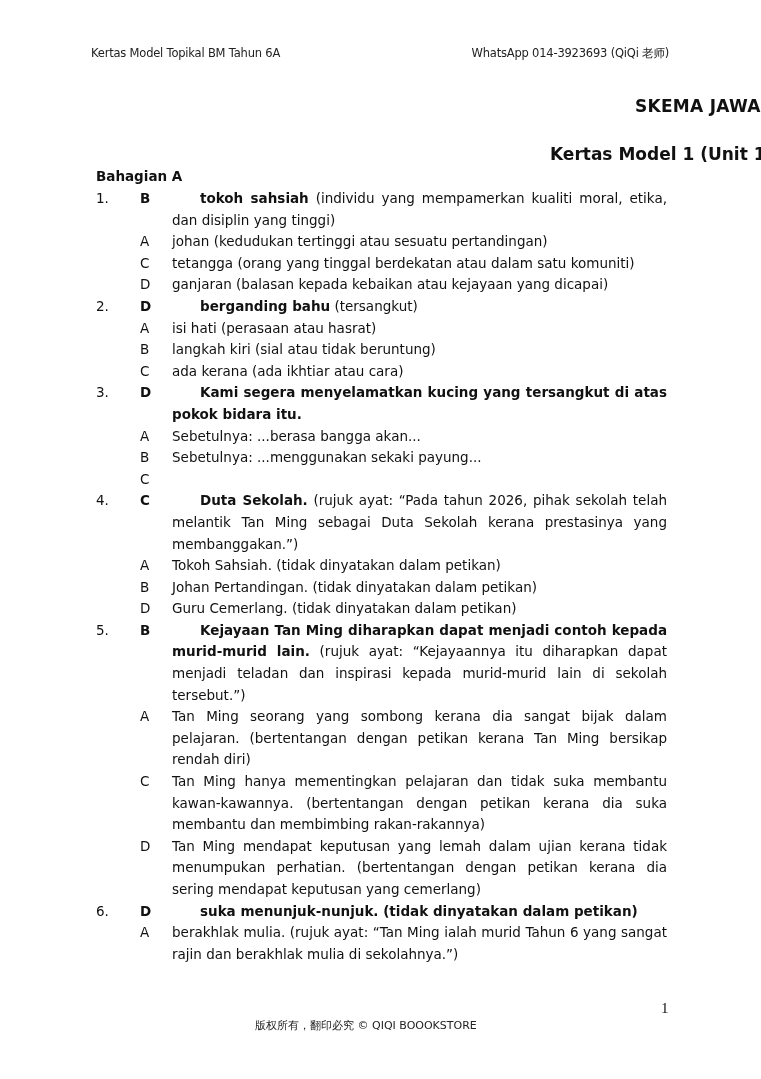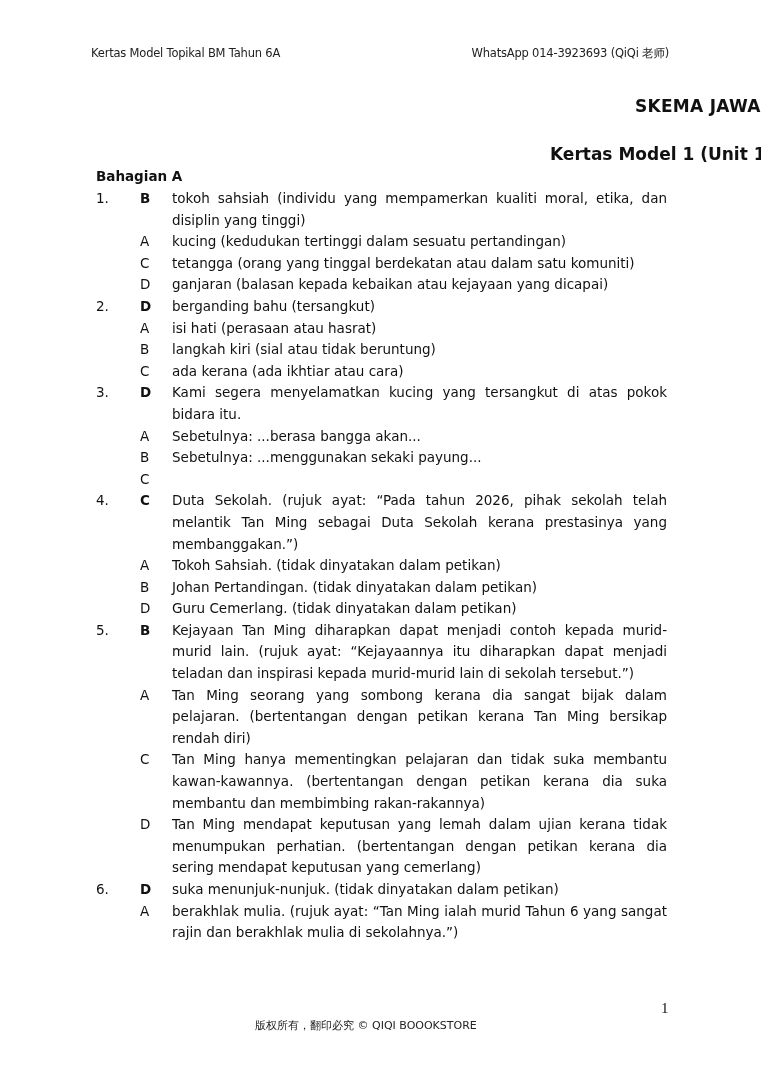--- a/index.html
+++ b/index.html
@@ -11,21 +11,21 @@
   .title { position: absolute; left: 0; width: 761px; text-align: right; font-family: "DejaVu Sans", sans-serif; font-weight: bold; color: #111; margin-left: 39px; }
   .title-main { top: 96px; font-size: 17px; letter-spacing: 0.3px; }
   .title-sub { top: 144px; font-size: 17px; }
   .section { position: absolute; left: 96px; top: 168px; font-family: "DejaVu Sans", sans-serif; font-weight: bold; font-size: 13.5px; }
   .content { position: absolute; left: 96px; top: 188px; width: 571px; font-family: "DejaVu Sans", sans-serif; font-size: 13.5px; line-height: 21.6px; }
   .row { display: flex; align-items: flex-start; }
   .num { width: 44px; flex: none; }
   .opt { width: 32px; flex: none; }
   .opt.bold { font-weight: bold; }
   .txt { flex: 1; text-align: justify; }
-  .txt b { font-weight: normal; }
+  .txt b { font-weight: bold; margin-left: 28px; }
   .pageno { position: absolute; top: 1000px; left: 661px; font-family: "Liberation Serif", serif; font-size: 15px; }
   .footer { position: absolute; top: 1018px; left: 255px; font-family: "DejaVu Sans", sans-serif; font-size: 11px; color: #222; }
 </style>
 </head>
 <body>
 
 <div class="page">
   <div class="hdr hdr-left">Kertas Model Topikal BM Tahun 6A</div>
   <div class="hdr hdr-right">WhatsApp 014-3923693 (QiQi 老师)</div>
 
@@ -36,21 +36,21 @@
 
   <div class="content" id="content">
       <div class="row">
         <span class="num">1.</span>
         <span class="opt bold">B</span>
         <span class="txt"><b>tokoh sahsiah</b><span> (individu yang mempamerkan kualiti moral, etika, dan disiplin yang tinggi)</span></span>
       </div>
       <div class="row">
         <span class="num"></span>
         <span class="opt">A</span>
-        <span class="txt">kucing (kedudukan tertinggi dalam sesuatu pertandingan)</span>
+        <span class="txt">johan (kedudukan tertinggi atau sesuatu pertandingan)</span>
       </div>
       <div class="row">
         <span class="num"></span>
         <span class="opt">C</span>
         <span class="txt">tetangga (orang yang tinggal berdekatan atau dalam satu komuniti)</span>
       </div>
       <div class="row">
         <span class="num"></span>
         <span class="opt">D</span>
         <span class="txt">ganjaran (balasan kepada kebaikan atau kejayaan yang dicapai)</span>

